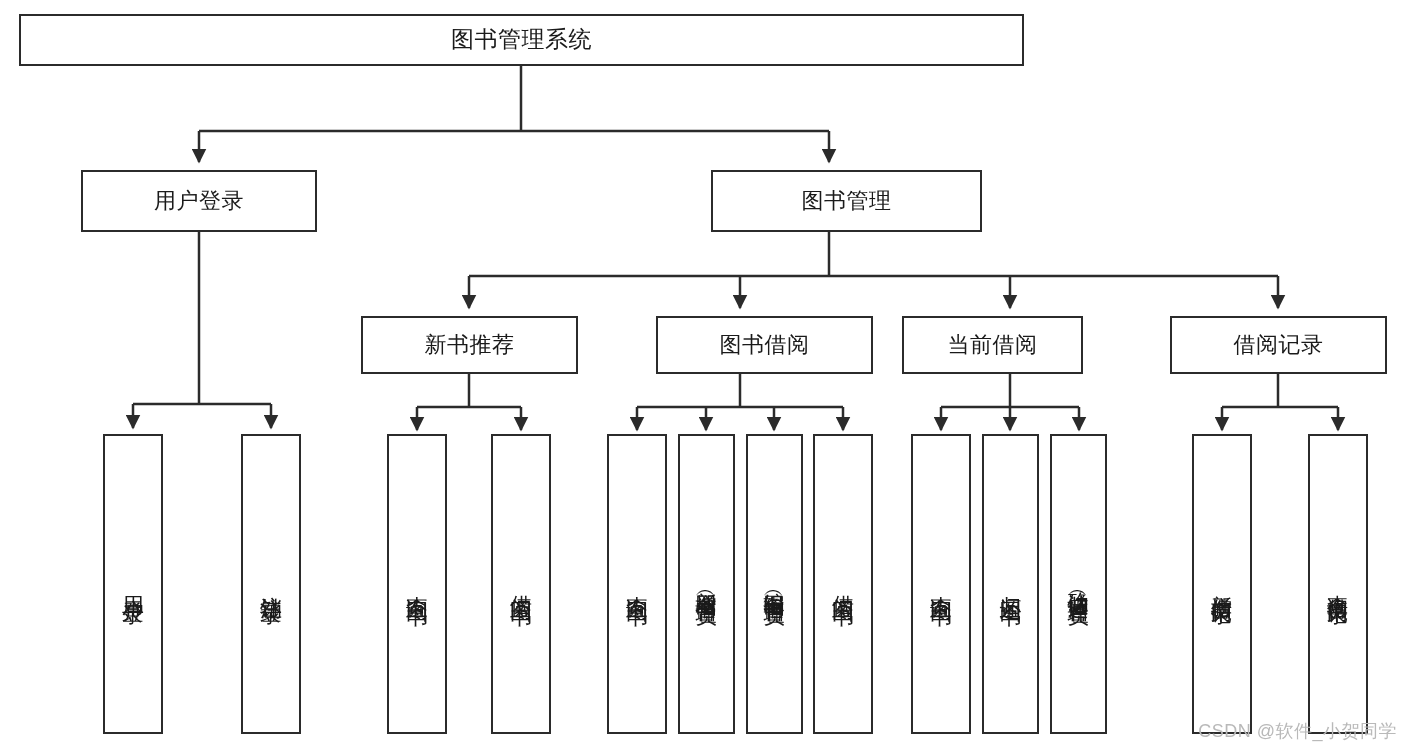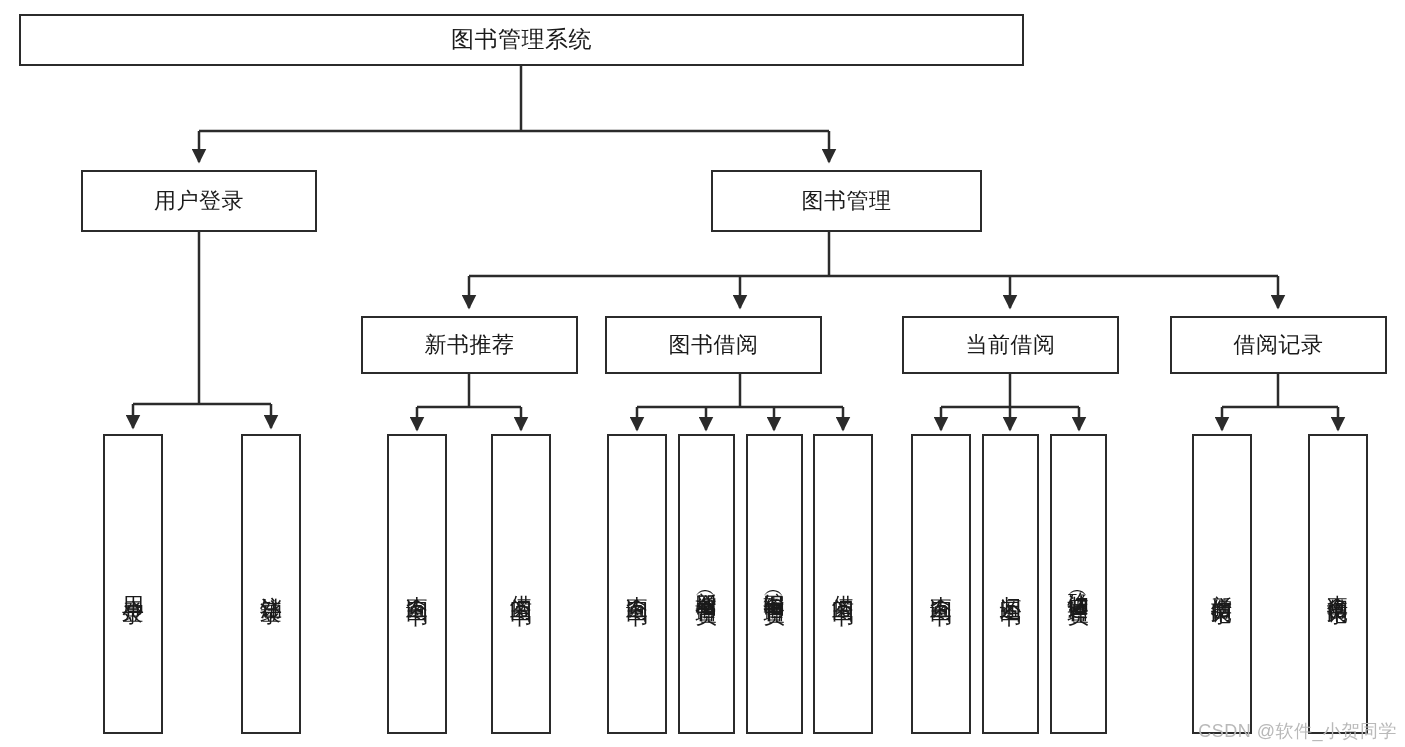--- a/index.html
+++ b/index.html
@@ -144,24 +144,24 @@
   <div class="node horiz" style="left:81px; top:170px; width:236px; height:62px;">
     <span class="label">用户登录</span>
   </div>
   <div class="node horiz" style="left:711px; top:170px; width:271px; height:62px;">
     <span class="label">图书管理</span>
   </div>
 
   <div class="node horiz" style="left:361px; top:316px; width:217px; height:58px;align-items:center;">
     <span class="label">新书推荐</span>
   </div>
-  <div class="node horiz" style="left:605px; top:316px; width:217px; height:58px;">
+  <div class="node horiz" style="left:656px; top:316px; width:217px; height:58px;">
     <span class="label">图书借阅</span>
   </div>
-  <div class="node horiz" style="left:902px; top:316px; width:217px; height:58px;">
+  <div class="node horiz" style="left:902px; top:316px; width:181px; height:58px;">
     <span class="label">当前借阅</span>
   </div>
   <div class="node horiz" style="left:1170px; top:316px; width:217px; height:58px;">
     <span class="label">借阅记录</span>
   </div>
 
   <div class="node vert" style="left:103px; top:434px; width:60px; height:300px;">
     <span class="label">用户登录</span>
   </div>
   <div class="node vert" style="left:241px; top:434px; width:60px; height:300px;">

